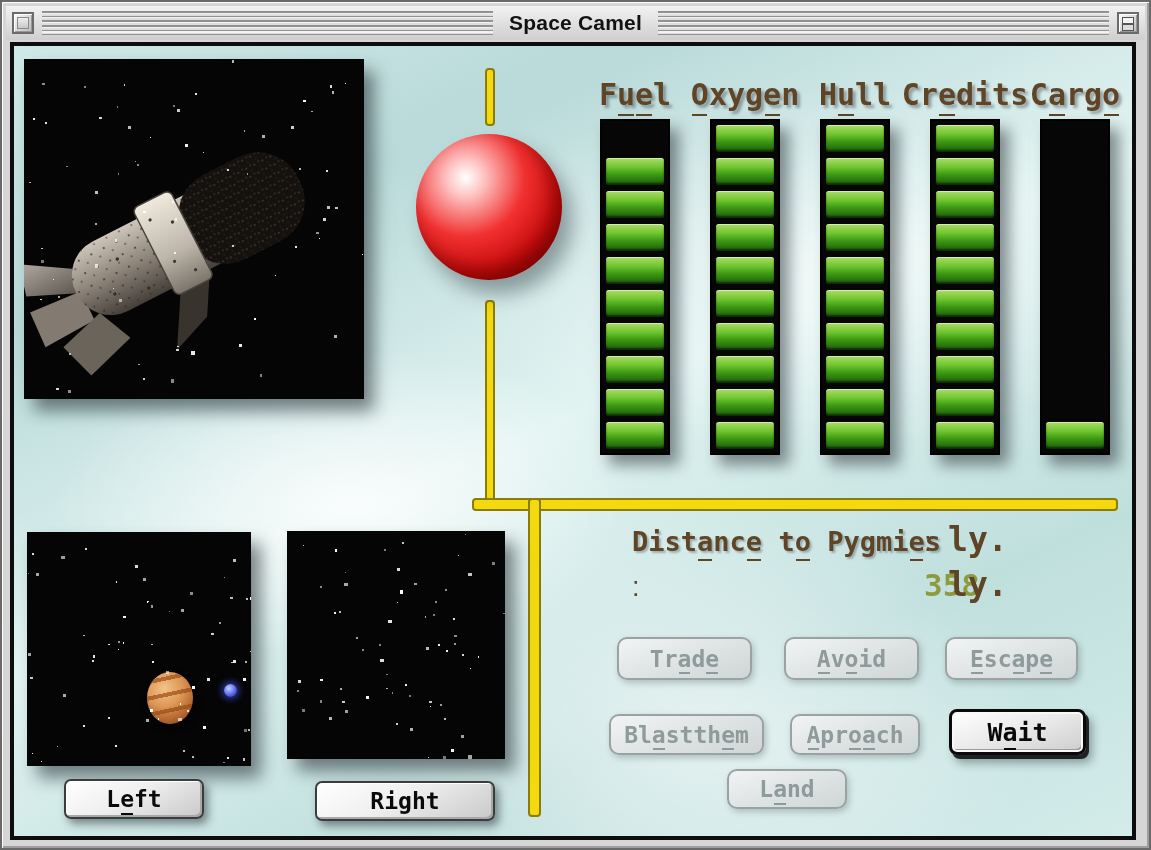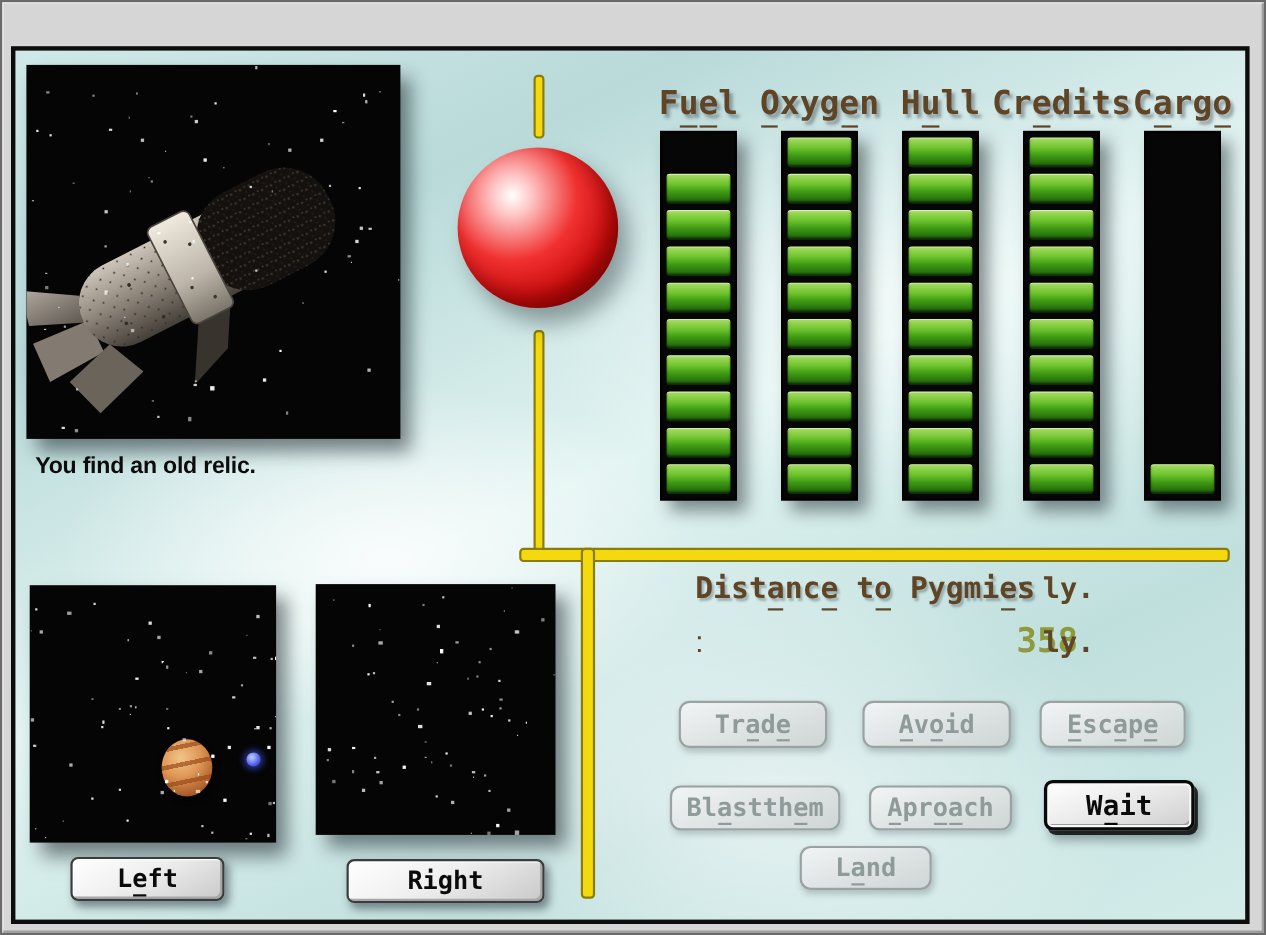--- a/index.html
+++ b/index.html
@@ -59,21 +59,21 @@
   .yline{background:#f3d90e;border:2px solid #8a7c08;box-sizing:border-box;border-radius:4px;}
   
   .ball{width:146px;height:146px;border-radius:50%;
     background:radial-gradient(circle at 34% 30%, #ffffff 0%, #ffc9c9 12%, #f13030 42%, #cc0d0d 68%, #8f0202 92%);
     box-shadow:10px 14px 20px rgba(25,35,40,.4), inset -8px -10px 18px rgba(90,0,0,.55);}
   
   .distrow{display:grid;grid-template-columns:292px 24px 150px auto;align-items:baseline;height:45px;}
   .dist-label{font-size:27px;color:#5f4526;text-shadow:2px 2px 2px rgba(60,65,75,.35);}
   .dist-colon{font-size:27px;color:#5f4526;}
   .dist-value{font-size:31px;color:#8f9a3c;font-family:"DejaVu Sans Mono",monospace;font-weight:bold;}
-  .dist-unit{font-size:26px;color:#5f4526;}
+  .dist-unit{font-size:33px;color:#5f4526;}
   
   .btn{display:flex;align-items:center;justify-content:center;box-sizing:border-box;cursor:pointer;}
   .btn-dim{border:2px solid #9aa2a2;border-radius:10px;
     background:linear-gradient(160deg,#f2f4f4 0%,#dde2e2 55%,#cfd6d6 100%);
     color:#8f9a9a;font-size:23px;box-shadow:2px 3px 6px rgba(40,50,55,.25);}
   .btn-default{border:3px solid #0a0a0a;border-radius:8px;
     background:linear-gradient(160deg,#ffffff 0%,#e9e9e9 50%,#cdcdcd 100%);
     color:#0a0a0a;font-size:25px;
     box-shadow:3px 4px 0 rgba(10,10,10,.85), 6px 8px 10px rgba(30,40,45,.4),
       inset 0 0 0 2px #f8f8f8, inset -2px -3px 0 #9c9c9c;}
@@ -92,20 +92,31 @@
     transform:rotate(-4deg);}
   .planet-blue{border-radius:50%;
     background:radial-gradient(circle at 38% 34%, #c2d0ff 0%, #5868ee 55%, #1a23a8 100%);
     box-shadow:0 0 7px 2px rgba(70,90,255,.65);}
 </style>
 </head>
 <body>
 
 <div class="window">
 
+  <div class="titlebar">
+    <div class="tb-box">
+        <div class="inner"></div>
+      </div>
+    <div class="stripes"></div>
+    <div class="wtitle">Space Camel</div>
+    <div class="stripes"></div>
+    <div class="tb-box tb-collapse">
+        <div class="inner"></div>
+      </div>
+  </div>
 
   <div class="content">
 
     <div class="abs yline" style="left:471px;top:22px;width:10px;height:58px;"></div>
     <div class="abs yline" style="left:471px;top:254px;width:10px;height:206px;"></div>
     <div class="abs yline" style="left:458px;top:452px;width:646px;height:13px;"></div>
     <div class="abs yline" style="left:514px;top:452px;width:13px;height:319px;"></div>
 
     <div class="abs space" id="mainview" style="left:10px;top:13px;width:340px;height:340px;">
       <svg width="340" height="340" viewBox="0 0 340 340" style="position:absolute;left:0;top:0;">
@@ -218,21 +229,20 @@
         <div class="star" style="left: 148.644px; top: 45.8406px; width: 2.5537px; height: 2.5537px; opacity: 0.452071;"></div>
         <div class="star" style="left: 320.702px; top: 23.5614px; width: 1.35563px; height: 1.35563px; opacity: 0.92886;"></div>
         <div class="star" style="left: 170.838px; top: 33.589px; width: 2.03296px; height: 2.03296px; opacity: 0.901919;"></div>
         <div class="star" style="left: 126.008px; top: 78.1013px; width: 1.13616px; height: 1.13616px; opacity: 0.836521;"></div>
         <div class="star" style="left: 32.1699px; top: 328.574px; width: 2.35372px; height: 2.35372px; opacity: 0.86256;"></div>
         <div class="star" style="left: 270.77px; top: 186.595px; width: 2.58688px; height: 2.58688px; opacity: 0.892665;"></div>
         <div class="star" style="left: 60.123px; top: 26.5493px; width: 2.26493px; height: 2.26493px; opacity: 0.502732;"></div>
         <div class="star" style="left: 89.3435px; top: 228.528px; width: 1.14298px; height: 1.14298px; opacity: 0.817601;"></div>
       </div>
 
-    <div class="abs caption" style="left:18px;top:366px;">You find an old relic.</div>
 
     <div class="abs ball" style="left:402px;top:88px;"></div>
 
     <div class="abs gauge-headings" id="gaugeHeads" style="left:566px;top:22px;width:560px;height:44px;align-items:flex-end;text-align:right;">
         <div class="hcell">
           <div class="runic gauge-label"><span>F</span><span class="rn">u</span><span class="rn">e</span><span>l</span></div>
         </div>
         <div class="hcell">
           <div class="runic gauge-label"><span class="rn">O</span><span>x</span><span>y</span><span>g</span><span class="rn">e</span><span>n</span></div>
         </div>

